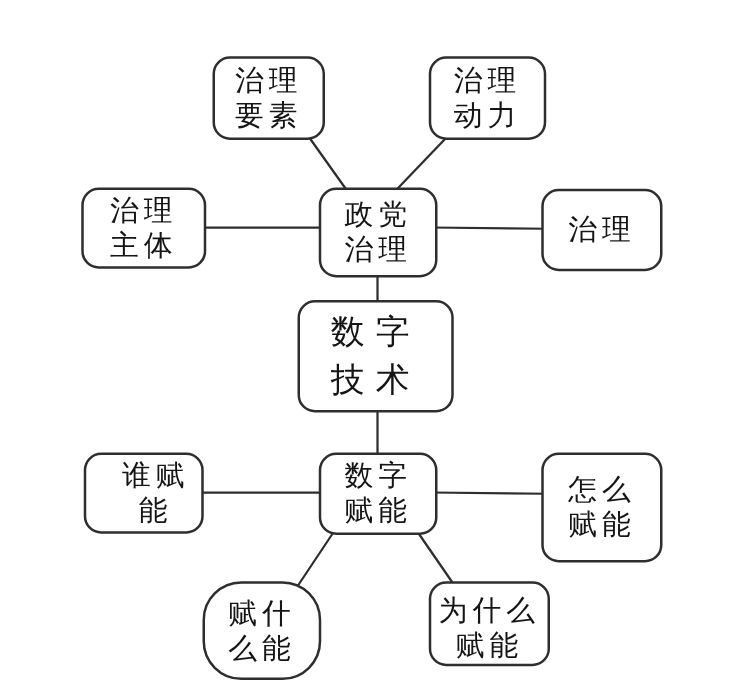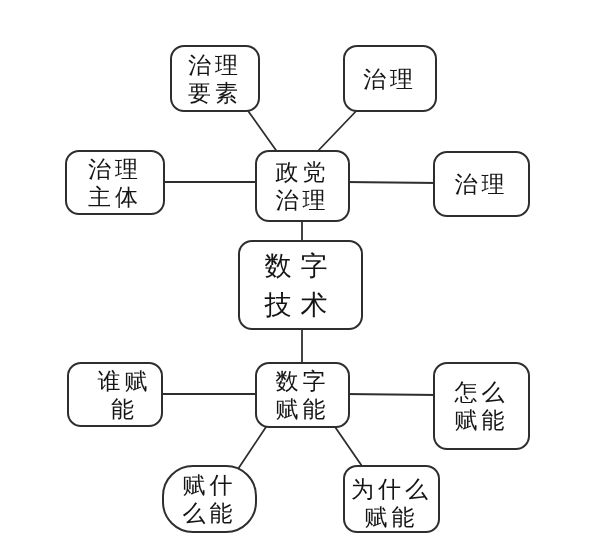--- a/index.html
+++ b/index.html
@@ -46,21 +46,21 @@
   #node-governance-elements  { left: 170px; top: 45px;  width: 90px;  height: 67px; }
   #node-governance-dynamics  { left: 343px; top: 45px;  width: 94px;  height: 67px; }
   #node-governance-subjects  { left: 65px;  top: 150px; width: 100px; height: 65px; }
   #node-party-governance     { left: 255px; top: 150px; width: 95px;  height: 72px; }
   #node-governance-rules     { left: 433px; top: 151px; width: 97px;  height: 66px; }
   #node-digital-technology   { left: 238px; top: 240px; width: 125px; height: 90px;
                                font-size: 27px; line-height: 39px; letter-spacing: 9px; }
   #node-who-empowers         { left: 67px;  top: 362px; width: 96px;  height: 65px; padding-left: 19px; }
   #node-digital-empowerment  { left: 255px; top: 362px; width: 95px;  height: 66px; }
   #node-how-to-empower       { left: 433px; top: 362px; width: 97px;  height: 88px; }
-  #node-empower-what         { left: 162px; top: 465px; width: 95px;  height: 68px; border-radius: 31px; }
+  #node-empower-what         { left: 162px; top: 465px; width: 95px;  height: 79px; border-radius: 31px; }
   #node-why-empower          { left: 343px; top: 465px; width: 97px;  height: 68px; justify-content: flex-end; }
 </style>
 </head>
 <body>
 
 <div id="canvas">
 
   <svg id="edges" width="600" height="552" viewBox="0 0 600 552">
     <g stroke="#2e2e2e" stroke-width="1.8" stroke-linecap="round">
       <line x1="246" y1="108" x2="278" y2="153"></line>
@@ -76,20 +76,21 @@
     </g>
   </svg>
 
   <div class="node" id="node-governance-elements">
     <span class="tline">治理</span>
     <span class="tline">要素</span>
   </div>
 
   <div class="node" id="node-governance-dynamics">
     <span class="tline">治理</span>
+    <span class="tline">动力</span>
   </div>
 
   <div class="node" id="node-governance-subjects">
     <span class="tline">治理</span>
     <span class="tline">主体</span>
   </div>
 
   <div class="node" id="node-party-governance">
     <span class="tline">政党</span>
     <span class="tline">治理</span>

